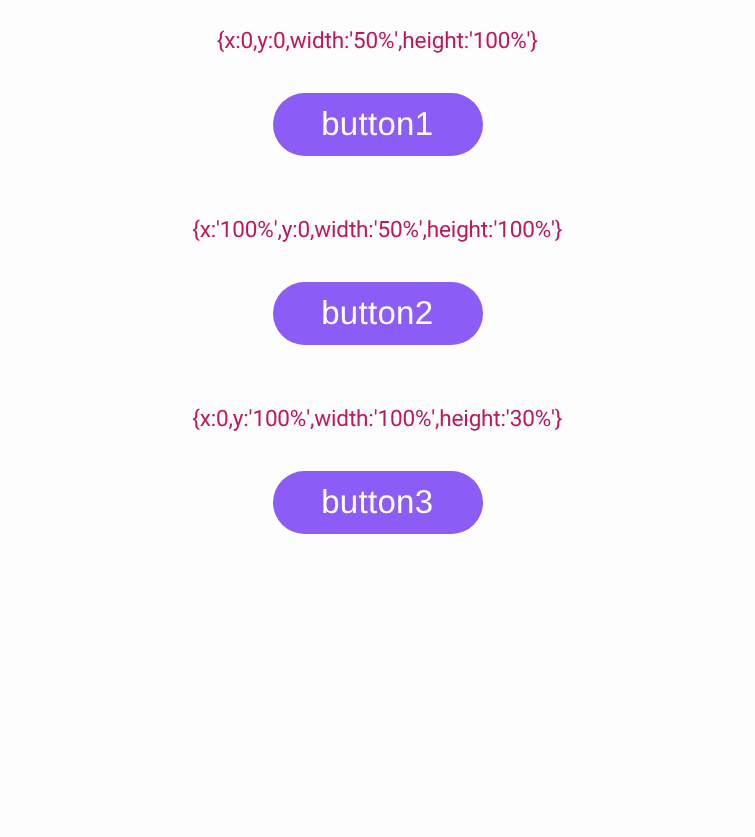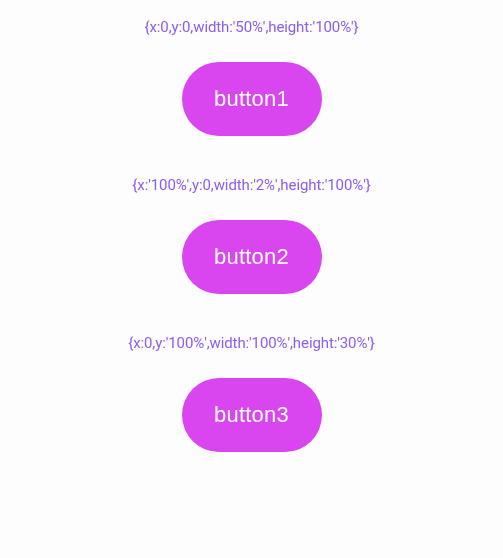--- a/index.html
+++ b/index.html
@@ -12,46 +12,46 @@
       height: 558px;
       background: #fdfdfd;
       font-family: -apple-system, BlinkMacSystemFont, "Segoe UI", Roboto, Helvetica, Arial, sans-serif;
       display: flex;
       flex-direction: column;
       align-items: center;
       padding-top: 18px;
     }
     .config-label {
       font-size: 15px;
-      color: #8b5cf6;
+      color: #be185d;
       text-align: right;
       margin-bottom: 26px;
       letter-spacing: -0.1px;
     }
     .btn {
-      background: #d946ef;
+      background: #8b5cf6;
       color: #ffffff;
       border: none;
       border-radius: 999px;
       font-size: 22px;
       font-weight: 400;
-      padding: 24px 32px;
+      padding: 8px 32px;
       cursor: pointer;
       margin-bottom: 40px;
       letter-spacing: 0.2px;
       min-width: 140px;
       text-align: center;
     }
   </style>
 </head>
 <body>
 
 <div class="config-label">{x:0,y:0,width:'50%',height:'100%'}</div>
 
 <button class="btn">button1</button>
 
-<div class="config-label">{x:'100%',y:0,width:'2%',height:'100%'}</div>
+<div class="config-label">{x:'100%',y:0,width:'50%',height:'100%'}</div>
 
 <button class="btn">button2</button>
 
 <div class="config-label">{x:0,y:'100%',width:'100%',height:'30%'}</div>
 
 <button class="btn">button3</button>
 
 </body></html>

